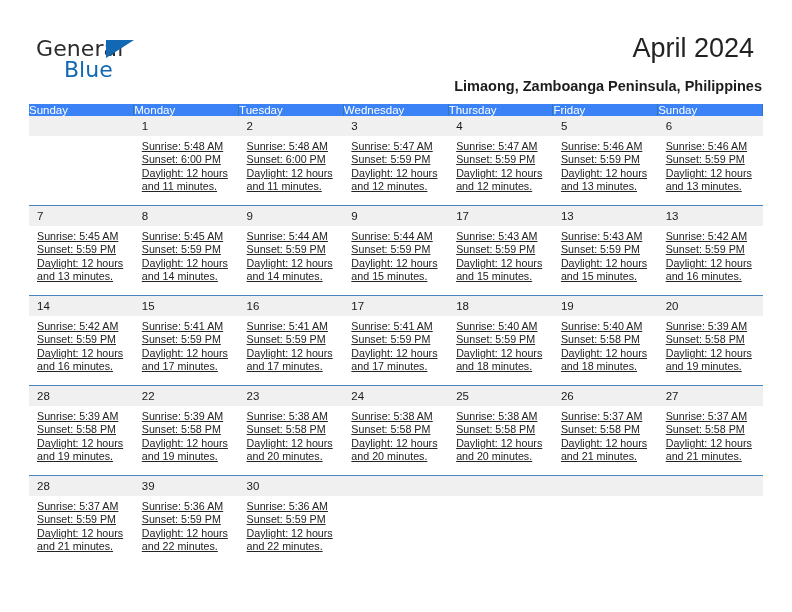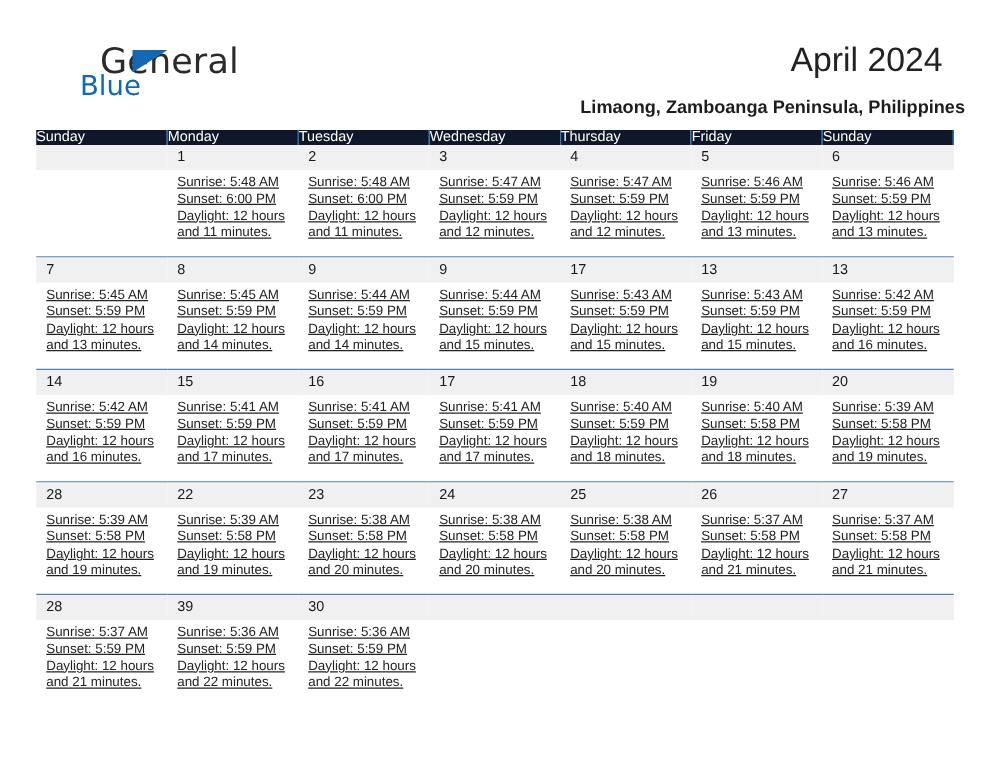--- a/index.html
+++ b/index.html
@@ -33,26 +33,25 @@
     position: absolute;
     left: 36px;
     top: 36px;
     width: 130px;
     height: 48px;
   }
   .logo-general {
     position: absolute;
     left: 0;
     top: 0;
-    font-size: 28px;
+    font-size: 22px;
     letter-spacing: 0.1px;
     color: #2b2b2b;
     font-family: "DejaVu Sans", sans-serif;
     line-height: 26px;
-    margin-left: 44px;
   }
   .logo-tri {
     position: absolute;
     left: 70px;
     top: 4px;
     width: 0;
     height: 0;
     border-left: 28px solid #1268b3;
     border-bottom: 18px solid transparent;
   }
@@ -69,21 +68,21 @@
     position: absolute;
     right: 38px;
     top: 33px;
     font-size: 27px;
     color: #222222;
     text-align: left;
     white-space: nowrap;
   }
   .subtitle {
     position: absolute;
-    right: 20px;
+    right: 30px;
     top: 78px;
     font-size: 14.5px;
     font-weight: bold;
     color: #1d1d1d;
     text-align: right;
     white-space: nowrap;
   }
 
   
   .calendar {
@@ -92,21 +91,21 @@
     top: 104px;
     width: 734px;
     border-collapse: collapse;
     table-layout: fixed;
   }
   .calendar th, .calendar td {
     padding: 0;
     margin: 0;
   }
   .dow {
-    background: #0f172a;
+    background: #3b82f6;
     color: #ffffff;
     font-size: 11.5px;
     font-weight: normal;
     text-align: left;
     padding: 5px 0 5px 8px;
     height: 11px;
     border-right: 1px solid #2e7ab8;
   }
   .weekrow > td {
     vertical-align: top;

